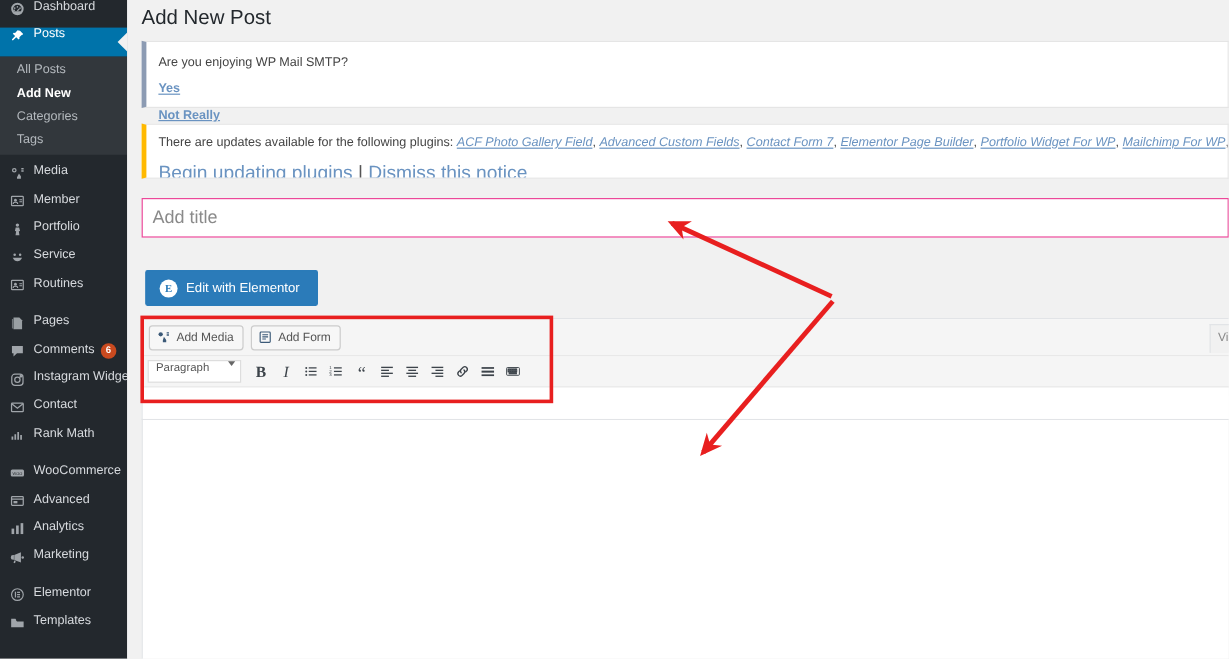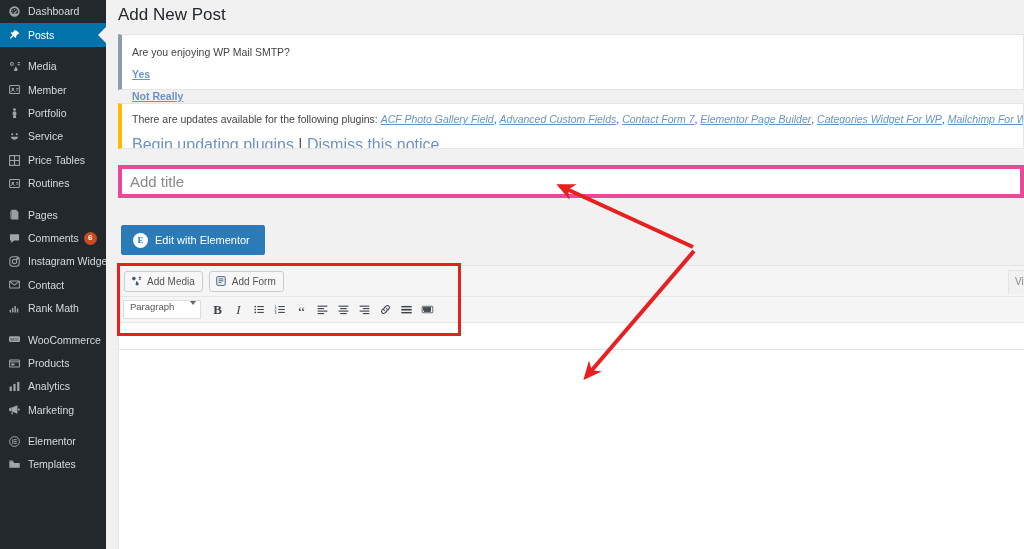--- a/index.html
+++ b/index.html
@@ -13,21 +13,21 @@
 
   
   #sidebar {
     position: absolute; left: 0; top: 0;
     width: 106px; height: 549px;
     background: #23282d;
     overflow: hidden;
   }
   .menu-item {
     position: relative;
-    display: flex; align-items: center;
+    display: flex; align-items: flex-start;
     height: 23.4px;
     padding-left: 7px;
     color: #d7dade;
     font-size: 10.5px;
     line-height: 1;
     white-space: nowrap;
   }
   .menu-item .mi-icon {
     width: 14px; height: 14px;
     margin-right: 7px;
@@ -104,21 +104,21 @@
   .notice .lnk a { text-decoration: underline; }
   .plugin-link { color: #6a93c1; font-style: italic; text-decoration: underline; }
   .notice-actions { margin-top: 4px; font-size: 16px; color: #555; }
   .notice-actions a { text-decoration: underline; }
 
   
   #title-wrap { margin: 16px 0 0 12px; }
   #title-input {
     display: block;
     width: 906px; height: 33px;
-    border: 4px solid #ec4899;
+    border: 1px solid #ec4899;
     background: #fff;
     font-size: 15px;
     color: #777;
     padding: 4px 8px;
     font-family: "Liberation Sans", sans-serif;
     outline: none;
   }
   #title-input::placeholder { color: #8a8a8a; opacity: 1; }
 
   
@@ -258,20 +258,26 @@
 
     <div class="menu-item current">
       <span class="mi-icon">
         <svg width="13" height="13" viewBox="0 0 20 20" fill="currentColor">
             <path d="M13.3 2.5l4.2 4.2-1.4 1.4-.6-.3-3 3 .3 1.6-1.3 1.3-3-3-4 4-1.4 0 0-1.4 4-4-3-3 1.3-1.3 1.6.3 3-3-.3-.6z"></path>
           </svg>
       </span>
       <span>Posts</span>
     </div>
 
+    <div class="submenu">
+      <div class="sub-item">All Posts</div>
+      <div class="sub-item active">Add New</div>
+      <div class="sub-item">Categories</div>
+      <div class="sub-item">Tags</div>
+    </div>
 
     <div class="menu-sep"></div>
 
     <div class="menu-item">
       <span class="mi-icon">
         <svg width="13" height="13" viewBox="0 0 20 20" fill="currentColor">
             <path d="M6 3a3 3 0 110 6 3 3 0 010-6zm0 1.6a1.4 1.4 0 100 2.8 1.4 1.4 0 000-2.8zM12 10l2.5 3.5V17H9.5v-2.2zM15 3h3v2h-3zM15 6h3v2h-3z"></path>
           </svg>
       </span>
       <span>Media</span>
@@ -303,29 +309,20 @@
       <span class="mi-icon">
         <svg width="13" height="13" viewBox="0 0 20 20" fill="currentColor">
             <circle cx="6.5" cy="6.5" r="1.6"></circle>
             <circle cx="13.5" cy="6.5" r="1.6"></circle>
             <path d="M4 10.5c1.4 3 3.5 4.5 6 4.5s4.6-1.5 6-4.5z"></path>
           </svg>
       </span>
       <span>Service</span>
     </div>
 
-    <div class="menu-item">
-      <span class="mi-icon">
-        <svg width="13" height="13" viewBox="0 0 20 20" fill="none" stroke="currentColor" stroke-width="1.7">
-            <rect x="2.5" y="2.5" width="15" height="15"></rect>
-            <path d="M10 2.5v15M2.5 10h15"></path>
-          </svg>
-      </span>
-      <span>Price Tables</span>
-    </div>
 
     <div class="menu-item">
       <span class="mi-icon">
         <svg width="13" height="13" viewBox="0 0 20 20" fill="none" stroke="currentColor" stroke-width="1.6">
             <rect x="2.5" y="4" width="15" height="12" rx="1"></rect>
             <circle cx="7.5" cy="9" r="1.8" fill="currentColor" stroke="none"></circle>
             <path d="M4.6 14c0-1.7 1.3-2.6 2.9-2.6s2.9.9 2.9 2.6" stroke-width="1.4"></path>
             <path d="M12.5 8.5h3.5M12.5 11h3.5" stroke-width="1.3"></path>
           </svg>
       </span>
@@ -397,21 +394,21 @@
     </div>
 
     <div class="menu-item">
       <span class="mi-icon">
         <svg width="13" height="13" viewBox="0 0 20 20" fill="none" stroke="currentColor" stroke-width="1.6">
             <rect x="2.5" y="4.5" width="15" height="11" rx="1"></rect>
             <path d="M2.8 7.5h14.4"></path>
             <rect x="5" y="10" width="5" height="3" fill="currentColor" stroke="none"></rect>
           </svg>
       </span>
-      <span>Products</span>
+      <span>Advanced</span>
     </div>
 
     <div class="menu-item">
       <span class="mi-icon">
         <svg width="13" height="13" viewBox="0 0 20 20" fill="currentColor">
             <rect x="2.5" y="10" width="3.4" height="7"></rect>
             <rect x="8.3" y="6" width="3.4" height="11"></rect>
             <rect x="14.1" y="3" width="3.4" height="14"></rect>
           </svg>
       </span>
@@ -465,21 +462,21 @@
         <a href="#">Yes</a>
       </span>
       <span class="lnk">
         <a href="#">Not Really</a>
       </span>
     </div>
 
     <div class="notice update">
       <div>
         <span>There are updates available for the following plugins:</span>
-        <span id="plugin-list"> <a class="plugin-link" href="#">ACF Photo Gallery Field</a>, <a class="plugin-link" href="#">Advanced Custom Fields</a>, <a class="plugin-link" href="#">Contact Form 7</a>, <a class="plugin-link" href="#">Elementor Page Builder</a>, <a class="plugin-link" href="#">Categories Widget For WP</a>, <a class="plugin-link" href="#">Mailchimp For WP</a>, , </span>
+        <span id="plugin-list"> <a class="plugin-link" href="#">ACF Photo Gallery Field</a>, <a class="plugin-link" href="#">Advanced Custom Fields</a>, <a class="plugin-link" href="#">Contact Form 7</a>, <a class="plugin-link" href="#">Elementor Page Builder</a>, <a class="plugin-link" href="#">Portfolio Widget For WP</a>, <a class="plugin-link" href="#">Mailchimp For WP</a>, , </span>
       </div>
       <div class="notice-actions">
         <a href="#">Begin updating plugins</a>
         <span>|</span>
         <a href="#">Dismiss this notice</a>
       </div>
     </div>
 
     <div id="title-wrap">
       <input id="title-input" type="text" placeholder="Add title" style="">

